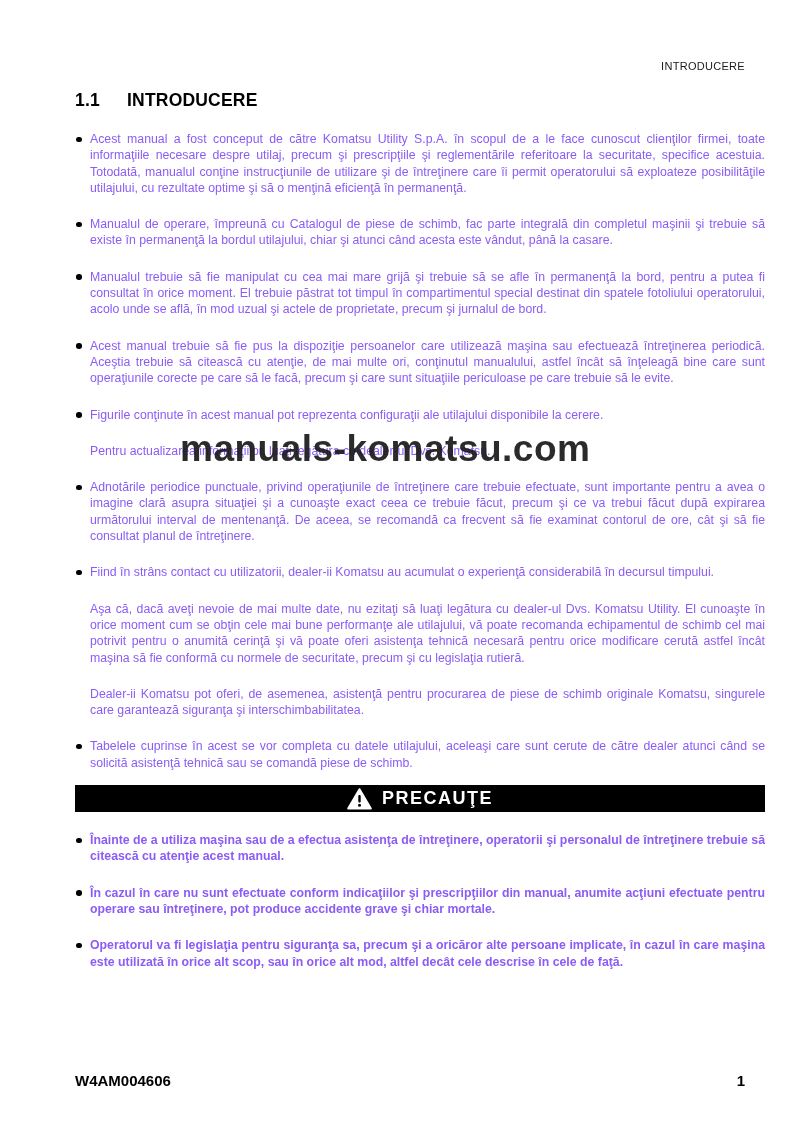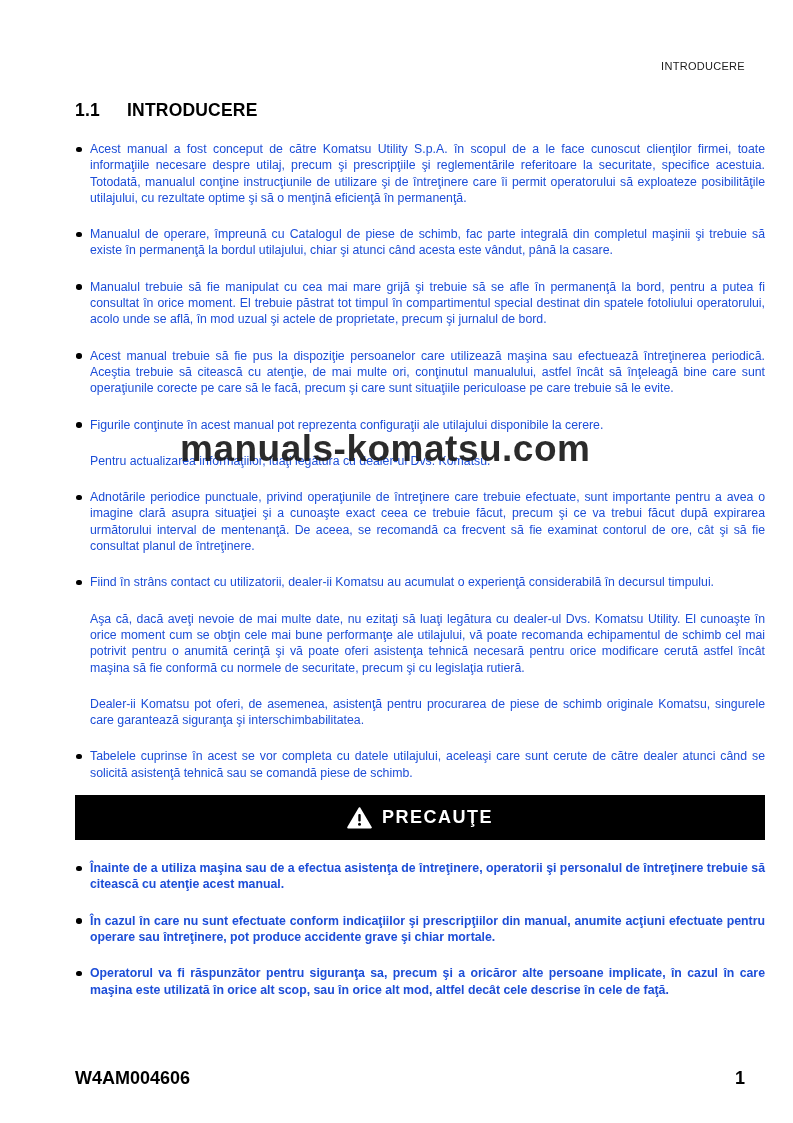--- a/index.html
+++ b/index.html
@@ -19,21 +19,21 @@
   }
   .running-header {
     position: absolute;
     top: 60px;
     right: 48px;
     font-size: 11px;
     letter-spacing: 0.3px;
     color: #1a1a1a;
   }
   .title {
-    margin-top: 44px;
+    margin-top: 34px;
     font-size: 17.5px;
     font-weight: bold;
     letter-spacing: 0.2px;
   }
   .title .num { margin-right: 22px; }
   .bullet-list {
     list-style: none;
     margin-top: 18px;
   }
   .bullet-item {
@@ -48,27 +48,27 @@
     top: 5.5px;
     width: 5.5px;
     height: 5.5px;
     border-radius: 50%;
     background: #000;
   }
   .bullet-item p {
     font-size: 12.3px;
     line-height: 16.3px;
     text-align: justify;
-    color: #1d4ed8;
+    color: #8b5cf6;
     margin-top: 20px;
   }
   .warning-banner {
     margin-top: 14px;
     margin-bottom: 20px;
-    height: 45px;
+    height: 27px;
     background: #000000;
     display: flex;
     align-items: center;
     justify-content: center;
     gap: 10px;
   }
   .warning-banner .warn-title {
     color: #ffffff;
     font-size: 18px;
     font-weight: bold;
@@ -93,21 +93,21 @@
     color: rgba(25, 25, 25, 0.92);
     pointer-events: none;
   }
   .footer {
     position: absolute;
     left: 75px;
     right: 48px;
     bottom: 34px;
     display: flex;
     justify-content: space-between;
-    font-size: 18px;
+    font-size: 15px;
     font-weight: bold;
   }
 </style>
 </head>
 <body>
 
 <div class="page">
 
   <div class="running-header">INTRODUCERE</div>
 
@@ -158,21 +158,21 @@
   </div>
 
   <ul class="bullet-list warning-list">
     <li class="bullet-item">
       <p>Înainte de a utiliza maşina sau de a efectua asistenţa de întreţinere, operatorii şi personalul de întreţinere trebuie să citească cu atenţie acest manual.</p>
     </li>
     <li class="bullet-item">
       <p>În cazul în care nu sunt efectuate conform indicaţiilor şi prescripţiilor din manual, anumite acţiuni efectuate pentru operare sau întreţinere, pot produce accidente grave şi chiar mortale.</p>
     </li>
     <li class="bullet-item">
-      <p>Operatorul va fi răspunzător pentru siguranţa sa, precum şi a oricăror alte persoane implicate, în cazul în care maşina este utilizată în orice alt scop, sau în orice alt mod, altfel decât cele descrise în cele de faţă.</p>
+      <p>Operatorul va fi legislaţia pentru siguranţa sa, precum şi a oricăror alte persoane implicate, în cazul în care maşina este utilizată în orice alt scop, sau în orice alt mod, altfel decât cele descrise în cele de faţă.</p>
     </li>
   </ul>
 
   <div class="watermark">manuals-komatsu.com</div>
 
   <div class="footer">
     <span>W4AM004606</span>
     <span>1</span>
   </div>
 

